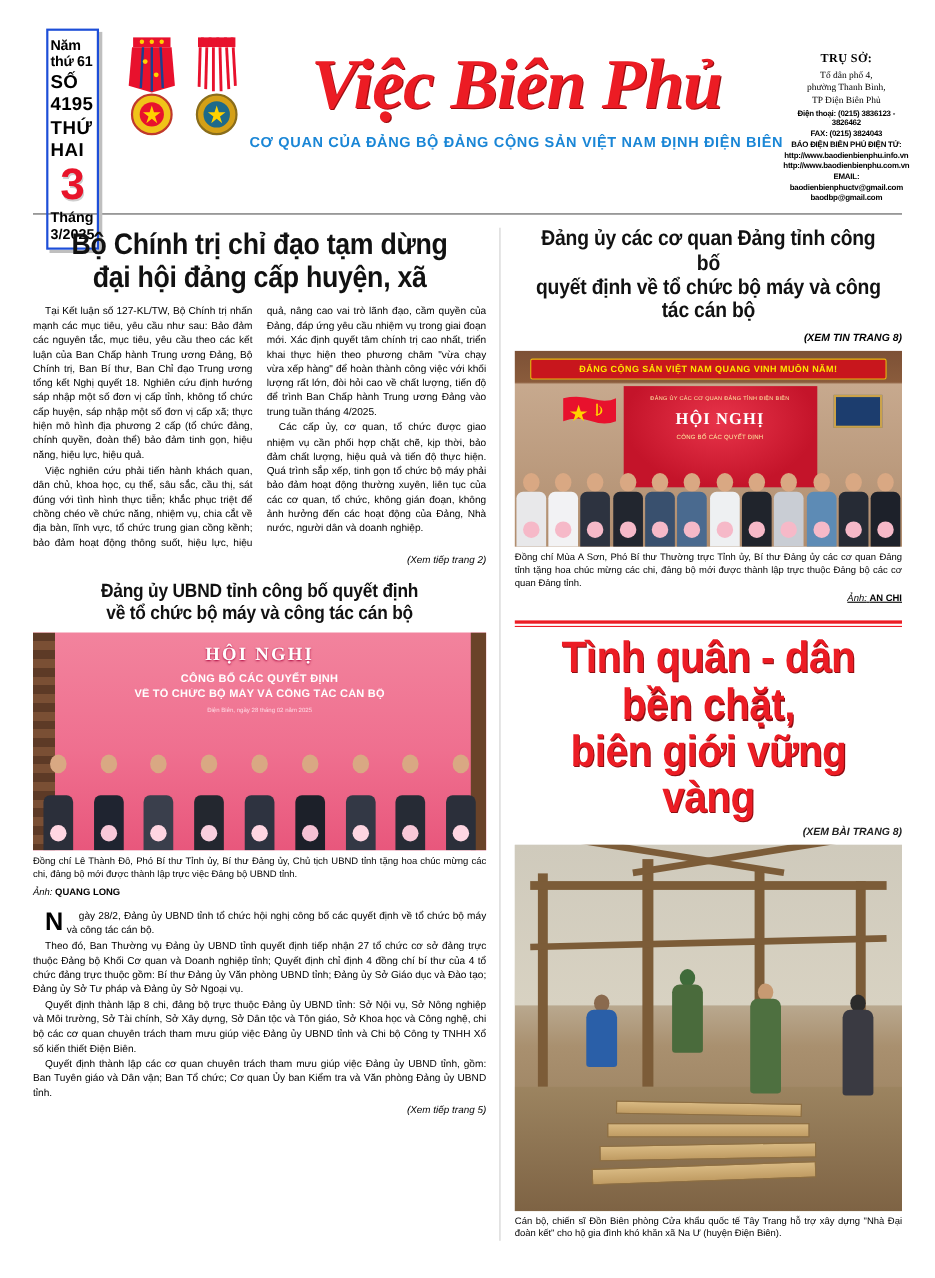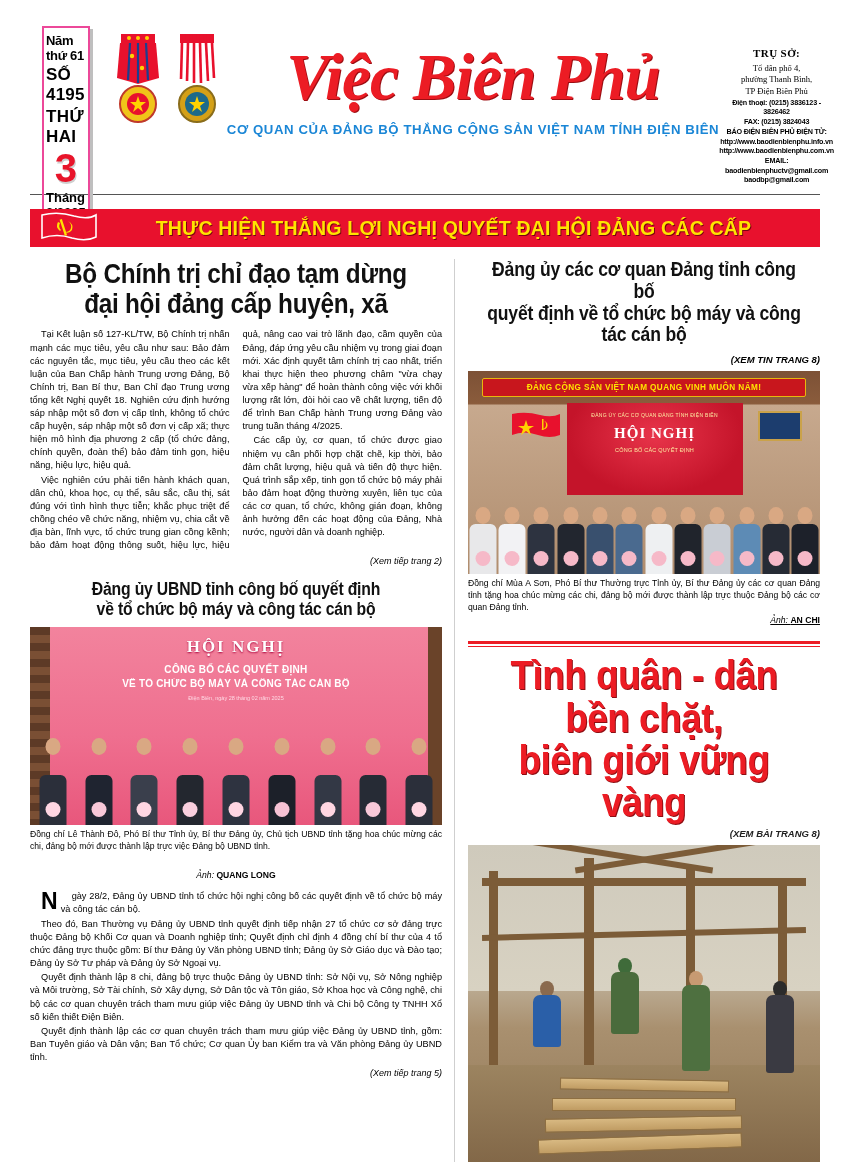--- a/index.html
+++ b/index.html
@@ -8,21 +8,21 @@
     background: #ffffff;
     font-family: "Liberation Sans", sans-serif;
     color: #000;
     overflow: hidden;
   }
   .page { width: 850px; height: 1162px; position: relative; padding: 0 30px; }
 
   
   .masthead { display: flex; align-items: flex-start; padding-top: 22px; height: 190px; }
   .issue-box {
-    width: 108px; min-height: 142px; border: 2px solid #ec4899;
+    width: 108px; min-height: 142px; border: 2px solid #1d4ed8;
     box-shadow: 3px 3px 0 #bfbfbf;
     display: flex; flex-direction: column; align-items: center; justify-content: center;
     padding: 5px 2px; margin-left: 12px; margin-top: 4px;
   }
   .issue-box .l1 { font-size: 13px; font-weight: bold; letter-spacing: -.3px; }
   .issue-box .l2 { font-size: 17px; font-weight: bold; letter-spacing: .2px; margin-top: 2px; }
   .issue-box .l3 { font-size: 17px; font-weight: bold; letter-spacing: .4px; margin-top: 2px; }
   .issue-box .l4 { font-size: 40px; font-weight: bold; color: #e8142a; line-height: .95; margin: 2px 0 2px; text-shadow: 1px 2px 0 #cfcfcf; }
   .issue-box .l5 { font-size: 13px; font-weight: bold; margin-top: 1px; }
 
@@ -90,21 +90,21 @@
     line-height: .85; padding: 2px 3px 0 0;
   }
 
   
   .photo { width: 100%; position: relative; overflow: hidden; }
   .caption { font-size: 8.6px; line-height: 1.35; margin-top: 4px; text-align: justify; }
   .credit { font-weight: bold; font-style: normal; }
   .credit-i { font-style: italic; font-weight: normal; }
 
   
-  .conf1 { height: 203px; background: linear-gradient(#7d5136 0%, #8a5c3c 16%, #c7a98e 17%, #b08d6e 100%); position: relative; }
+  .conf1 { height: 178px; background: linear-gradient(#7d5136 0%, #8a5c3c 16%, #c7a98e 17%, #b08d6e 100%); position: relative; }
   .conf1 .banner-strip {
     position: absolute; top: 7px; left: 4%; right: 4%; height: 19px;
     background: #c8161d; border: 1px solid #e8b70e; border-radius: 2px;
     color: #ffe400; font-size: 8.2px; font-weight: bold; text-align: center;
     letter-spacing: .4px; line-height: 17px; overflow: hidden;
   }
   .conf1 .screen {
     position: absolute; top: 32px; left: 28%; right: 22%; height: 92px;
     background: radial-gradient(ellipse at 50% 35%, #e8344a 0%, #c4142a 70%);
     color: #fff; text-align: center;
@@ -201,51 +201,40 @@
             <line x1="40" y1="2" x2="40" y2="10"></line>
         </g>
         <circle cx="26" cy="72" r="18" fill="#d4a017" stroke="#8a6d1b" stroke-width="2"></circle>
         <circle cx="26" cy="72" r="12" fill="#1d6a8a"></circle>
         <polygon points="26,64 28,70 34,70 29,74 31,80 26,76 21,80 23,74 18,70 24,70" fill="#ffd200"></polygon>
       </svg>
     </div>
 
     <div class="title-wrap">
       <div class="paper-title">Việc Biên Phủ</div>
-      <div class="tagline1">CƠ QUAN CỦA ĐẢNG BỘ THẮNG CỘNG SẢN VIỆT NAM TỈNH ĐIỆN BIÊN</div>
+      <div class="tagline1">CƠ QUAN CỦA ĐẢNG BỘ ĐẢNG CỘNG SẢN VIỆT NAM ĐỊNH ĐIỆN BIÊN</div>
     </div>
 
     <div class="contact">
       <div class="ct-head">TRỤ SỞ:</div>
       <div class="ct-line">Tổ dân phố 4,</div>
       <div class="ct-line">phường Thanh Bình,</div>
       <div class="ct-line">TP Điện Biên Phủ</div>
       <div class="ct-small">Điện thoại: (0215) 3836123 - 3826462</div>
       <div class="ct-small">FAX: (0215) 3824043</div>
       <div class="ct-small">BÁO ĐIỆN BIÊN PHỦ ĐIỆN TỬ:</div>
       <div class="ct-small">http://www.baodienbienphu.info.vn</div>
       <div class="ct-small">http://www.baodienbienphu.com.vn</div>
       <div class="ct-small">EMAIL: baodienbienphuctv@gmail.com</div>
       <div class="ct-small">baodbp@gmail.com</div>
     </div>
   </div>
 
   <div class="rule-thin"></div>
 
-  <div class="red-banner">
-    <svg class="flag-icon" viewBox="0 0 62 34">
-      <path d="M4 4 Q20 0 36 5 Q50 9 58 4 L58 26 Q48 31 34 27 Q19 22 4 27 Z" fill="#e8112d" stroke="#fff" stroke-width="1.6"></path>
-      <g fill="#ffe400">
-        <rect x="24" y="8" width="2.4" height="17" transform="rotate(-18 25 16)"></rect>
-        <path d="M30 10 q6 3 4 9 q-3 4 -7 2 q5 0 6 -4 q1 -4 -3 -7 z"></path>
-        <path d="M22 20 q-5 -4 -2 -9 l2 1 q-2 4 1 7 z"></path>
-      </g>
-    </svg>
-    <div class="banner-text">THỰC HIỆN THẮNG LỢI NGHỊ QUYẾT ĐẠI HỘI ĐẢNG CÁC CẤP</div>
-  </div>
 
   <div class="content">
 
     <div class="col-left">
 
       <div class="hl-black hl-main">Bộ Chính trị chỉ đạo tạm dừng</div>
       <div class="hl-black hl-main">đại hội đảng cấp huyện, xã</div>
 
       <div class="two-col bodytext">
         <p>Tại Kết luận số 127-KL/TW, Bộ Chính trị nhấn mạnh các mục tiêu, yêu cầu như sau: Bảo đảm các nguyên tắc, mục tiêu, yêu cầu theo các kết luận của Ban Chấp hành Trung ương Đảng, Bộ Chính trị, Ban Bí thư, Ban Chỉ đạo Trung ương tổng kết Nghị quyết 18. Nghiên cứu định hướng sáp nhập một số đơn vị cấp tỉnh, không tổ chức cấp huyện, sáp nhập một số đơn vị cấp xã; thực hiện mô hình địa phương 2 cấp (tổ chức đảng, chính quyền, đoàn thể) bảo đảm tinh gọn, hiệu năng, hiệu lực, hiệu quả.</p>
@@ -310,21 +299,21 @@
           <div class="person">
               <span class="head"></span>
               <span class="body" style="background:#2b2f3a"></span>
               <span class="bouq" style="background:#ffd6e2"></span>
             </div>
         </div>
       </div>
 
       <div class="caption">
         <span>Đồng chí Lê Thành Đô, Phó Bí thư Tỉnh ủy, Bí thư Đảng ủy, Chủ tịch UBND tỉnh tặng hoa chúc mừng các chi, đảng bộ mới được thành lập trực việc Đảng bộ UBND tỉnh.</span>
-        <div style="text-align:center; margin-top:18px;">
+        <div style="text-align:left; margin-top:6px;">
           <span class="credit-i">Ảnh:</span>
           <span class="credit">QUANG LONG</span>
         </div>
       </div>
 
       <div class="bodytext" style="margin-top:8px;">
         <p class="dropcap">Ngày 28/2, Đảng ủy UBND tỉnh tổ chức hội nghị công bố các quyết định về tổ chức bộ máy và công tác cán bộ.</p>
         <p>Theo đó, Ban Thường vụ Đảng ủy UBND tỉnh quyết định tiếp nhận 27 tổ chức cơ sở đảng trực thuộc Đảng bộ Khối Cơ quan và Doanh nghiệp tỉnh; Quyết định chỉ định 4 đồng chí bí thư của 4 tổ chức đảng trực thuộc gồm: Bí thư Đảng ủy Văn phòng UBND tỉnh; Đảng ủy Sở Giáo dục và Đào tạo; Đảng ủy Sở Tư pháp và Đảng ủy Sở Ngoại vụ.</p>
         <p>Quyết định thành lập 8 chi, đảng bộ trực thuộc Đảng ủy UBND tỉnh: Sở Nội vụ, Sở Nông nghiệp và Môi trường, Sở Tài chính, Sở Xây dựng, Sở Dân tộc và Tôn giáo, Sở Khoa học và Công nghệ, chi bộ các cơ quan chuyên trách tham mưu giúp việc Đảng ủy UBND tỉnh và Chi bộ Công ty TNHH Xổ số kiến thiết Điện Biên.</p>
         <p>Quyết định thành lập các cơ quan chuyên trách tham mưu giúp việc Đảng ủy UBND tỉnh, gồm: Ban Tuyên giáo và Dân vận; Ban Tổ chức; Cơ quan Ủy ban Kiểm tra và Văn phòng Đảng ủy UBND tỉnh.</p>

